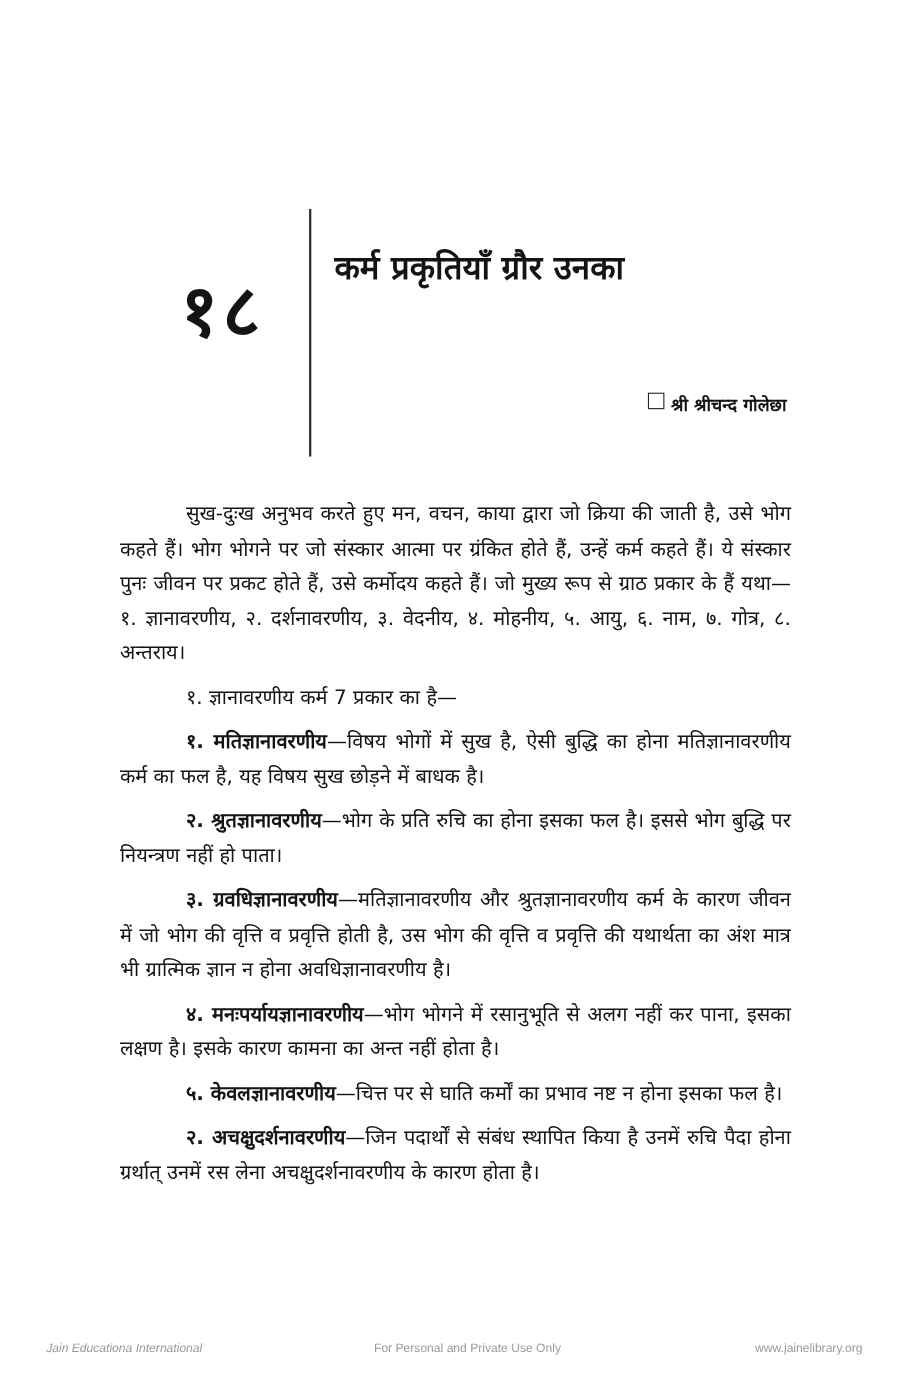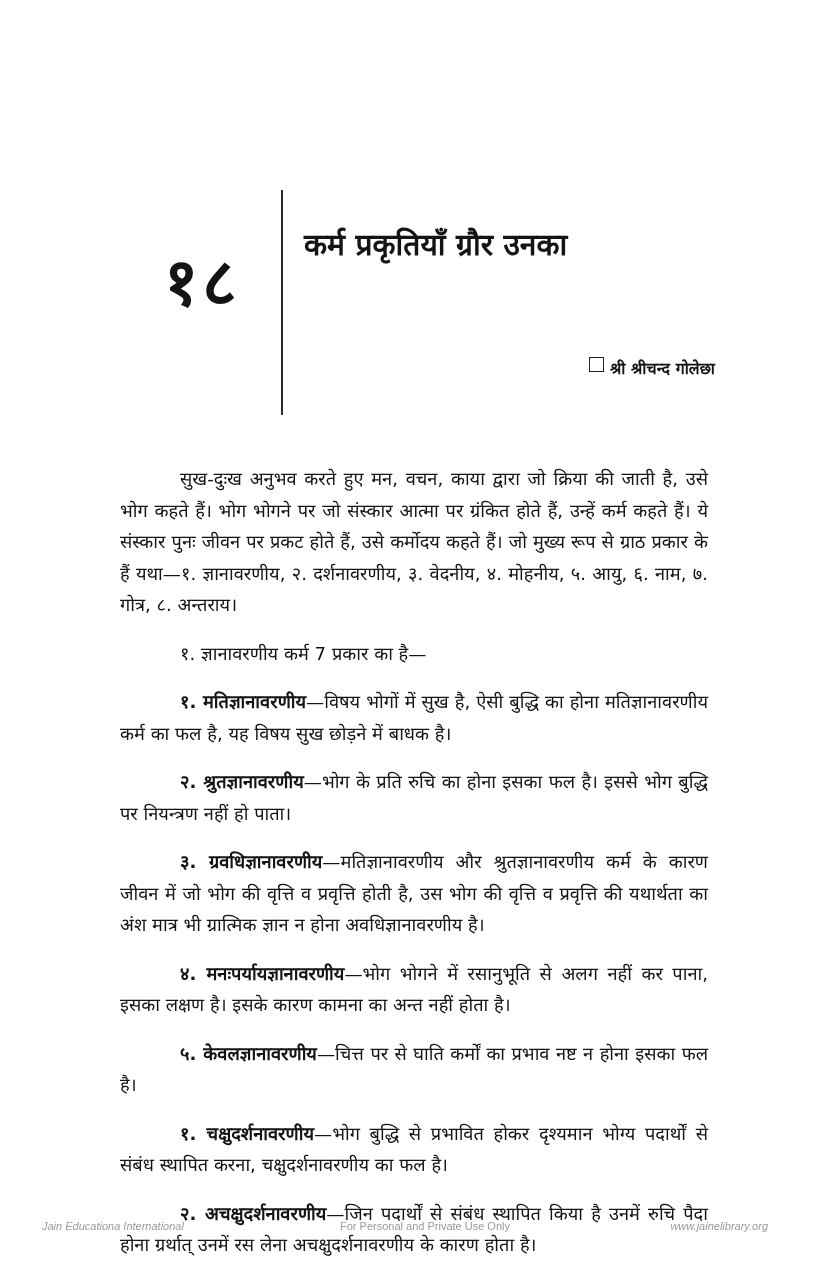--- a/index.html
+++ b/index.html
@@ -4,27 +4,27 @@
 <style>
   html, body { margin:0; padding:0; background:#ffffff; }
   body { width:828px; height:1262px; position:relative; overflow:hidden; color:#141414;
          font-family:"DejaVu Sans", sans-serif; }
   .chapter-num { position:absolute; left:148px; top:250px; font-size:66px; font-weight:bold; line-height:1; letter-spacing:4px;margin-left:16px; }
   .vline { position:absolute; left:281px; top:190px; width:1.5px; height:225px; background:#2a2a2a; }
   .title { position:absolute; left:304px; top:220px; font-size:30px; font-weight:bold; line-height:50px; }
   .author { position:absolute; right:113px; top:357px; font-size:16px; font-weight:bold; display:flex; align-items:flex-start; gap:6px; }
   .author .box { width:13px; height:13px; border:1.5px solid #222; display:inline-block; }
   .body { position:absolute; left:103px; top:446px; width:622px; font-size:18.2px; line-height:31.5px; }
-  .body p { margin:17px; text-align:justify; }
+  .body p { margin:6px; text-align:justify; }
   .body p.ind { text-indent:60px; }
   .body p.gap { margin-top:9px; }
   .body b { font-weight:bold; }
   .footer { position:absolute; top:1220px; left:0; width:828px; font-family:"Liberation Sans", sans-serif; font-size:11px; color:#9a9a9a; }
   .footer span { position:absolute; }
-  .f-left { left:42px;font-style:italic; } .f-mid { left:340px; } .f-right { right:60px;font-style:italic; }
+  .f-left { left:42px;font-style:italic; } .f-mid { left:340px; } .f-right { right:44px; }
 </style>
 </head>
 <body>
 
 <div class="chapter-num">१८</div>
 <div class="vline"></div>
 <div class="title">
   <div>कर्म प्रकृतियाँ ग्रौर उनका</div>
 </div>
 <div class="author">
@@ -33,21 +33,20 @@
 </div>
 
 <div class="body">
   <p class="ind"><span>सुख-दुःख अनुभव करते हुए मन, वचन, काया द्वारा जो क्रिया की जाती है, उसे भोग कहते हैं। भोग भोगने पर जो संस्कार आत्मा पर ग्रंकित होते हैं, उन्हें कर्म कहते हैं। ये संस्कार पुनः जीवन पर प्रकट होते हैं, उसे कर्मोदय कहते हैं। जो मुख्य रूप से ग्राठ प्रकार के हैं यथा—१. ज्ञानावरणीय, २. दर्शनावरणीय, ३. वेदनीय, ४. मोहनीय, ५. आयु, ६. नाम, ७. गोत्र, ८. अन्तराय।</span></p>
   <p class="ind gap"><span>१. ज्ञानावरणीय कर्म 7 प्रकार का है—</span></p>
   <p class="ind gap"><b>१. मतिज्ञानावरणीय</b><span>—विषय भोगों में सुख है, ऐसी बुद्धि का होना मतिज्ञानावरणीय कर्म का फल है, यह विषय सुख छोड़ने में बाधक है।</span></p>
   <p class="ind gap"><b>२. श्रुतज्ञानावरणीय</b><span>—भोग के प्रति रुचि का होना इसका फल है। इससे भोग बुद्धि पर नियन्त्रण नहीं हो पाता।</span></p>
   <p class="ind gap"><b>३. ग्रवधिज्ञानावरणीय</b><span>—मतिज्ञानावरणीय और श्रुतज्ञानावरणीय कर्म के कारण जीवन में जो भोग की वृत्ति व प्रवृत्ति होती है, उस भोग की वृत्ति व प्रवृत्ति की यथार्थता का अंश मात्र भी ग्रात्मिक ज्ञान न होना अवधिज्ञानावरणीय है।</span></p>
   <p class="ind gap"><b>४. मनःपर्यायज्ञानावरणीय</b><span>—भोग भोगने में रसानुभूति से अलग नहीं कर पाना, इसका लक्षण है। इसके कारण कामना का अन्त नहीं होता है।</span></p>
   <p class="ind gap"><b>५. केवलज्ञानावरणीय</b><span>—चित्त पर से घाति कर्मों का प्रभाव नष्ट न होना इसका फल है।</span></p>
-  <p class="ind gap"><b>१. चक्षुदर्शनावरणीय</b><span>—भोग बुद्धि से प्रभावित होकर दृश्यमान भोग्य पदार्थों से संबंध स्थापित करना, चक्षुदर्शनावरणीय का फल है।</span></p>
   <p class="ind gap"><b>२. अचक्षुदर्शनावरणीय</b><span>—जिन पदार्थों से संबंध स्थापित किया है उनमें रुचि पैदा होना ग्रर्थात् उनमें रस लेना अचक्षुदर्शनावरणीय के कारण होता है।</span></p>
 </div>
 
 <div class="footer">
   <span class="f-left">Jain Educationa International</span>
   <span class="f-mid">For Personal and Private Use Only</span>
   <span class="f-right">www.jainelibrary.org</span>
 </div>
 
 </body></html>

